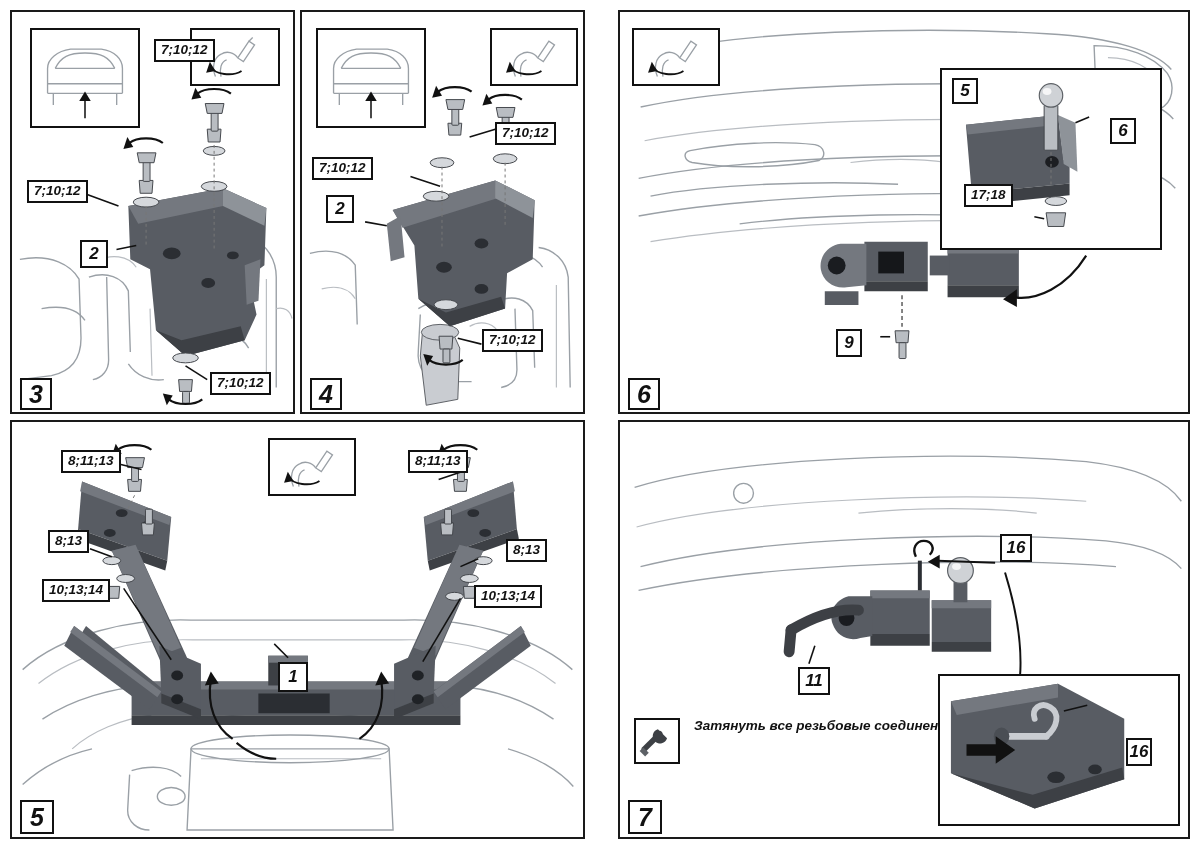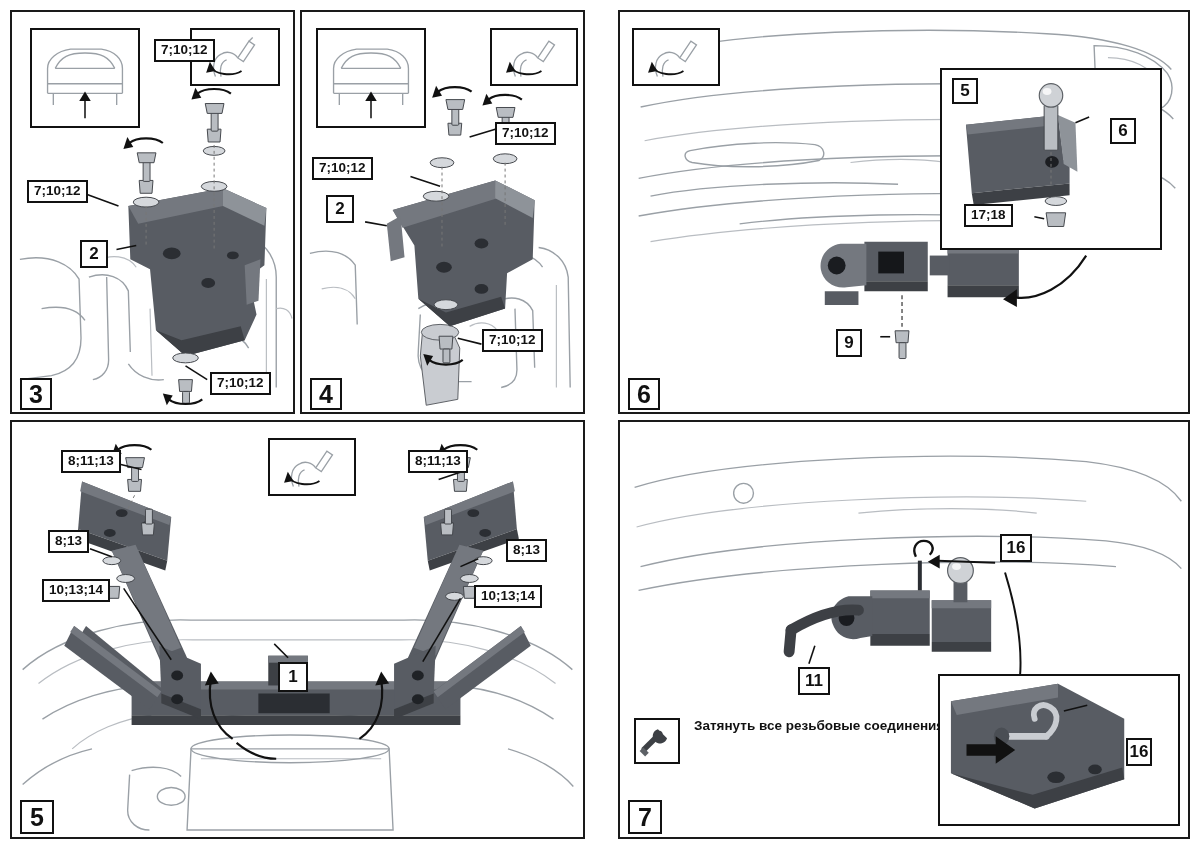--- a/index.html
+++ b/index.html
@@ -1,17 +1,17 @@
 <!DOCTYPE html>
 <html><head>
 <meta charset="utf-8">
 <style>
   html,body{margin:0;padding:0;background:#ffffff;}
   body{width:1200px;height:849px;font-family:"Liberation Sans",sans-serif;position:relative;overflow:hidden;}
-  .sheet{position:absolute;inset:0;}
+  .sheet{position:absolute;inset:0;font-style:italic;}
 
   
   .panel{position:absolute;border:2px solid #1a1a1a;background:#ffffff;box-sizing:border-box;overflow:hidden;}
   .panel-num{position:absolute;border:2px solid #111;background:#fff;font-weight:bold;font-size:25px;
              display:flex;align-items:center;justify-content:center;color:#111;box-sizing:border-box;}
 
   
   .tag{position:absolute;border:2px solid #111;background:#fff;color:#111;font-weight:bold;
        font-size:13.5px;padding:1px 5px 2px 5px;white-space:nowrap;box-sizing:border-box;line-height:1.15;}
   .tag.big{font-size:17px;padding:2px 8px 3px 8px;}
@@ -428,21 +428,21 @@
       <ellipse cx="107" cy="22" rx="4.5" ry="3.5" fill="#ffffff" opacity="0.8"></ellipse>
       <path class="dashlt" d="M111 84 L 111 118"></path>
 
       <ellipse class="wash" cx="116" cy="134" rx="11" ry="4.5"></ellipse>
       <path class="bolt" d="M106 146 L 126 146 L 124 160 L 108 160 Z"></path>
       <path class="lead" d="M94 150 L 104 152"></path>
       <path class="lead" d="M150 48 L 136 54"></path>
     </svg>
     <span class="tag big" style="left:10px;top:8px;width:26px;height:26px;display:flex;align-items:center;justify-content:center;padding:0;">5</span>
     <span class="tag big" style="left:168px;top:48px;width:26px;height:26px;display:flex;align-items:center;justify-content:center;padding:0;">6</span>
-    <span class="tag" style="left:22px;top:134px;text-align:center;">17;18</span>
+    <span class="tag" style="left:22px;top:114px;text-align:center;">17;18</span>
   </div>
 
   <span class="tag big" style="left:216px;top:317px;width:26px;height:28px;display:flex;align-items:center;justify-content:center;padding:0;">9</span>
 
   <div class="panel-num" style="left:8px;top:366px;width:32px;height:32px;">6</div>
 </div>
 
 <div class="panel" style="left:618px;top:420px;width:572px;height:419px;">
   <svg class="layer" viewBox="0 0 572 419">
 

